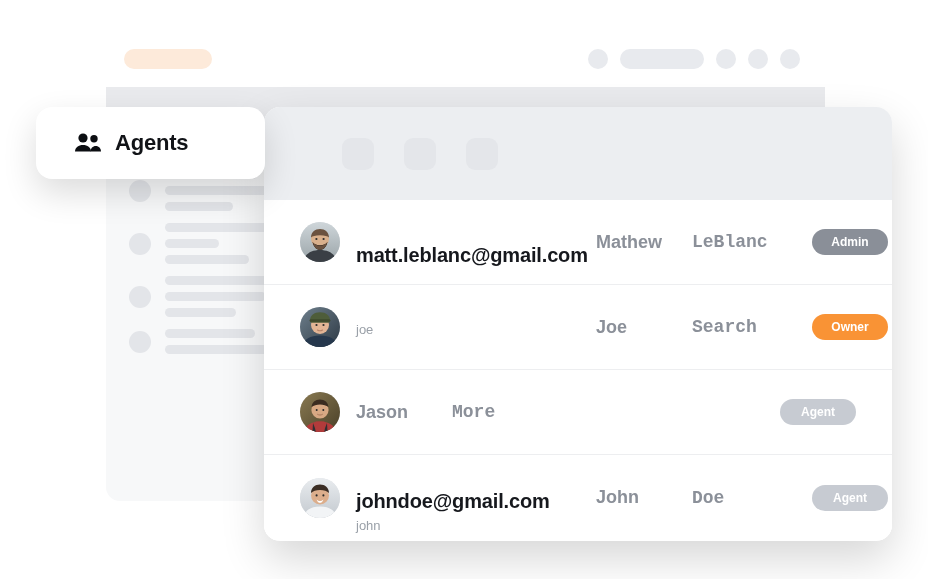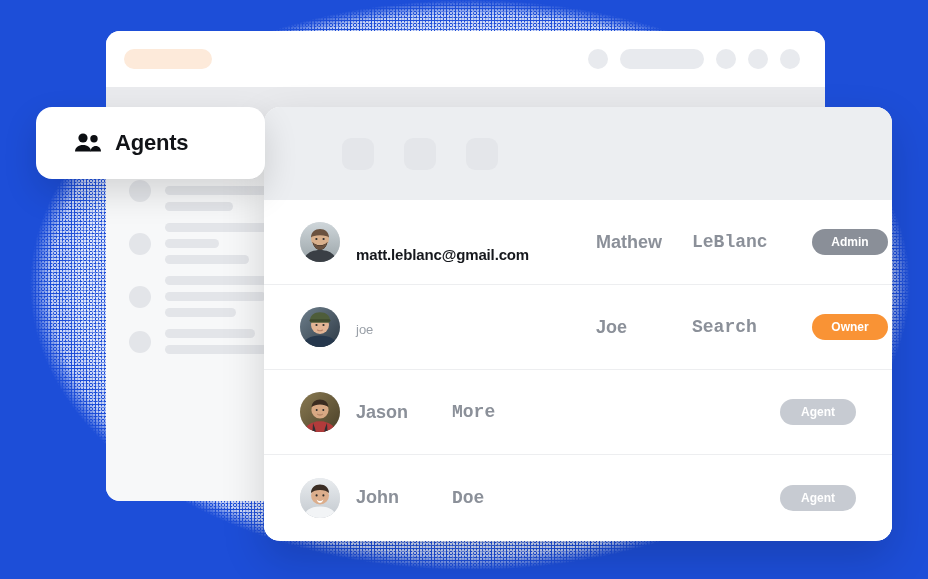--- a/index.html
+++ b/index.html
@@ -9,21 +9,21 @@
     height: 579px;
     overflow: hidden;
     background: #000000;
     font-family: "Liberation Sans", sans-serif;
   }
 
   #stage {
     position: relative;
     width: 928px;
     height: 579px;
-    background: #1d4ed8;
+    background: #ffffff;
     overflow: hidden;
   }
 
   
   .noise-glow {
     position: absolute;
     left: 30px;
     top: 0px;
     width: 880px;
     height: 570px;
@@ -239,21 +239,21 @@
     border-radius: 50%;
     flex: 0 0 auto;
     margin-right: 16px;
     overflow: hidden;
     background: #dfe2e6;
   }
   .avatar svg { display: block; width: 40px; height: 40px; }
 
   .identity { width: 240px; flex: 0 0 auto; }
   .identity .email {
-    font-size: 15px;
+    font-size: 20px;
     font-weight: 700;
     color: #16181d;
     letter-spacing: -.15px;
     line-height: 1.25;
     margin-top: 27px;
   }
   .identity .handle {
     font-size: 13px;
     color: #9aa0a8;
     margin-top: 4px;
@@ -466,20 +466,24 @@
             </defs>
             <rect width="40" height="40" fill="url(#bg4)"></rect>
             <path d="M4 40c0-7.6 7-11.4 16-11.4S36 32.4 36 40z" fill="#f2f4f6"></path>
             <circle cx="20" cy="17.5" r="9" fill="#dcae8c"></circle>
             <path d="M11 15c0-5 4-8.4 9-8.4s9 3.4 9 8.4c-2-2-5-3-9-3s-7 1-9 3z" fill="#3a2d24"></path>
             <circle cx="16.6" cy="17.4" r="1.05" fill="#2b2b2b"></circle>
             <circle cx="23.4" cy="17.4" r="1.05" fill="#2b2b2b"></circle>
             <path d="M16.6 21.4c2.2 2.2 4.6 2.2 6.8 0-.6 2.3-2 3.4-3.4 3.4s-2.8-1.1-3.4-3.4z" fill="#ffffff"></path>
           </svg>
         </div>
+        <div class="identity">
+          <div class="email">johndoe@gmail.com</div>
+          <div class="handle">john</div>
+        </div>
         <div class="cell-first">John</div>
         <div class="cell-last">Doe</div>
         <div class="badge-wrap">
           <span class="badge agent">Agent</span>
         </div>
       </div>
 
     </div>
   </div>
 

